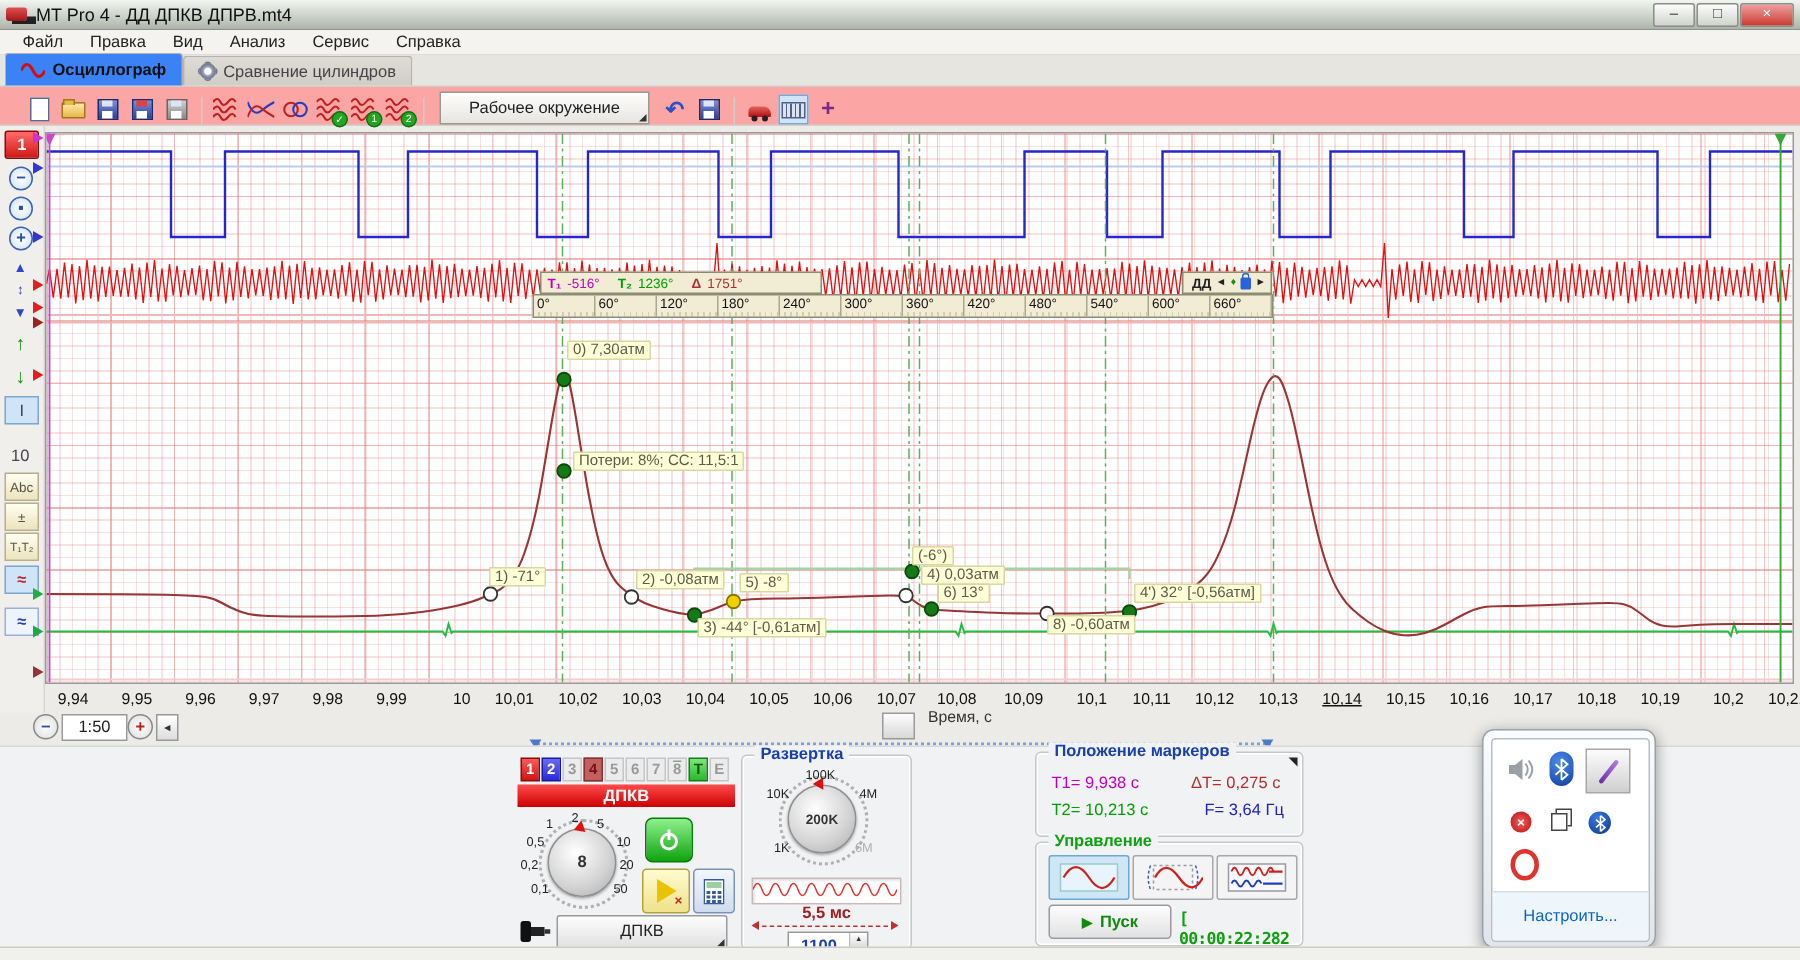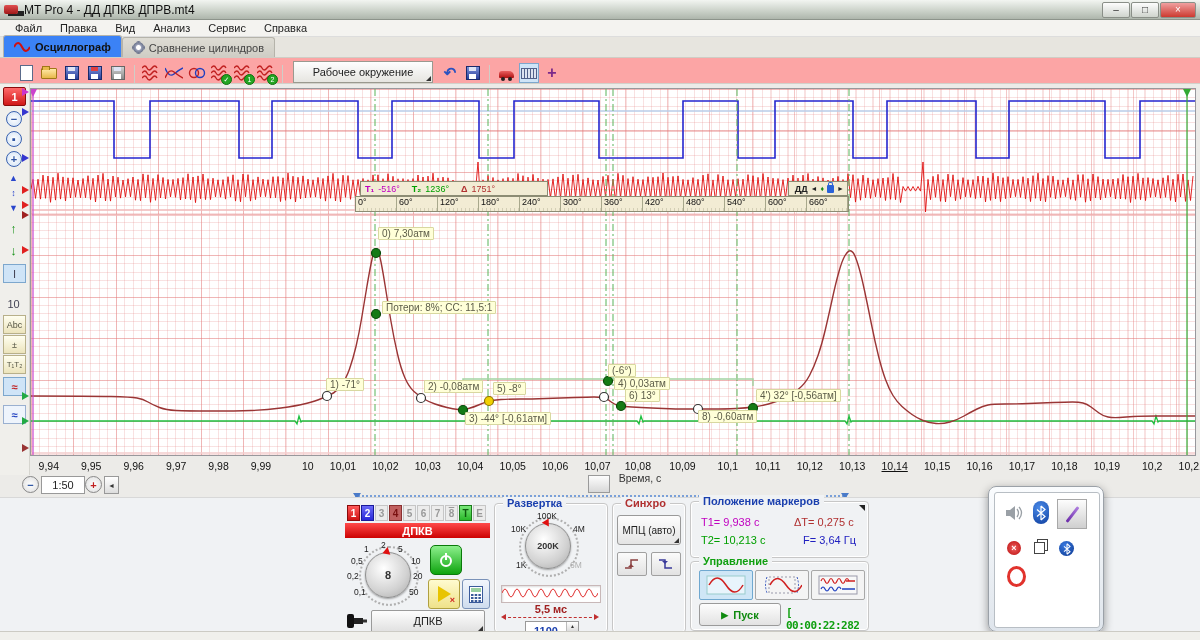--- a/index.html
+++ b/index.html
@@ -545,39 +545,20 @@
     </div>
     <div id="spinner">
       <div id="spin-val">1100</div>
       <div id="spin-arrows">
         <div>▲</div>
         <div>▼</div>
       </div>
     </div>
   </div>
 
-  <div class="gbox" id="sync-box">
-    <span class="gtitle" id="sync-title">Синхро</span>
-    <div id="sync-dd">
-      <span>МПЦ (авто)</span>
-      <span class="corner"></span>
-    </div>
-    <div class="edgebtn" style="left:4px">
-      <svg width="18" height="14" viewBox="0 0 18 14">
-          <path d="M2,11 H8 V3 H15" fill="none" stroke="#8a4040" stroke-width="1.5"></path>
-          <path d="M8,7 l-3,3 h6 z" fill="#8a4040"></path>
-        </svg>
-    </div>
-    <div class="edgebtn" style="left:38px">
-      <svg width="18" height="14" viewBox="0 0 18 14">
-          <path d="M2,3 H8 V11 H15" fill="none" stroke="#3a3a9a" stroke-width="1.5"></path>
-          <path d="M8,7 l-3,-3 h6 z" fill="#3a3a9a"></path>
-        </svg>
-    </div>
-  </div>
 
   <div class="gbox" id="mark-box">
     <span class="gtitle" id="mark-title">Положение маркеров</span>
     <div id="mark-corner"></div>
     <div class="mrow" style="left:10px;top:14px;color:#c000c0">
       <span>T1=</span> <span>9,938 с</span></div>
     <div class="mrow" style="left:103px;top:14px;color:#b03030">
       <span>ΔT=</span> <span>0,275 с</span></div>
     <div class="mrow" style="left:10px;top:32px;color:#00a000">
       <span>T2=</span> <span>10,213 с</span></div>
@@ -632,16 +613,19 @@
         <div class="pen-stroke"></div>
       </div>
     <div class="redx">×</div>
     <div class="pages"></div>
     <div class="bt-circ">
       <svg width="8" height="12" viewBox="0 0 10 16">
           <path d="M5,1 v14 M5,1 l4,3.5 -8,7 M5,15 l4,-3.5 -8,-7" fill="none" stroke="#fff" stroke-width="1.4"></path>
         </svg>
     </div>
     <div class="opera"></div>
+    <div id="tray-footer">
+      <span id="tray-config">Настроить...</span>
+    </div>
   </div>
 </div>
 
 <div id="statusbar"></div>
 
 </body></html>

